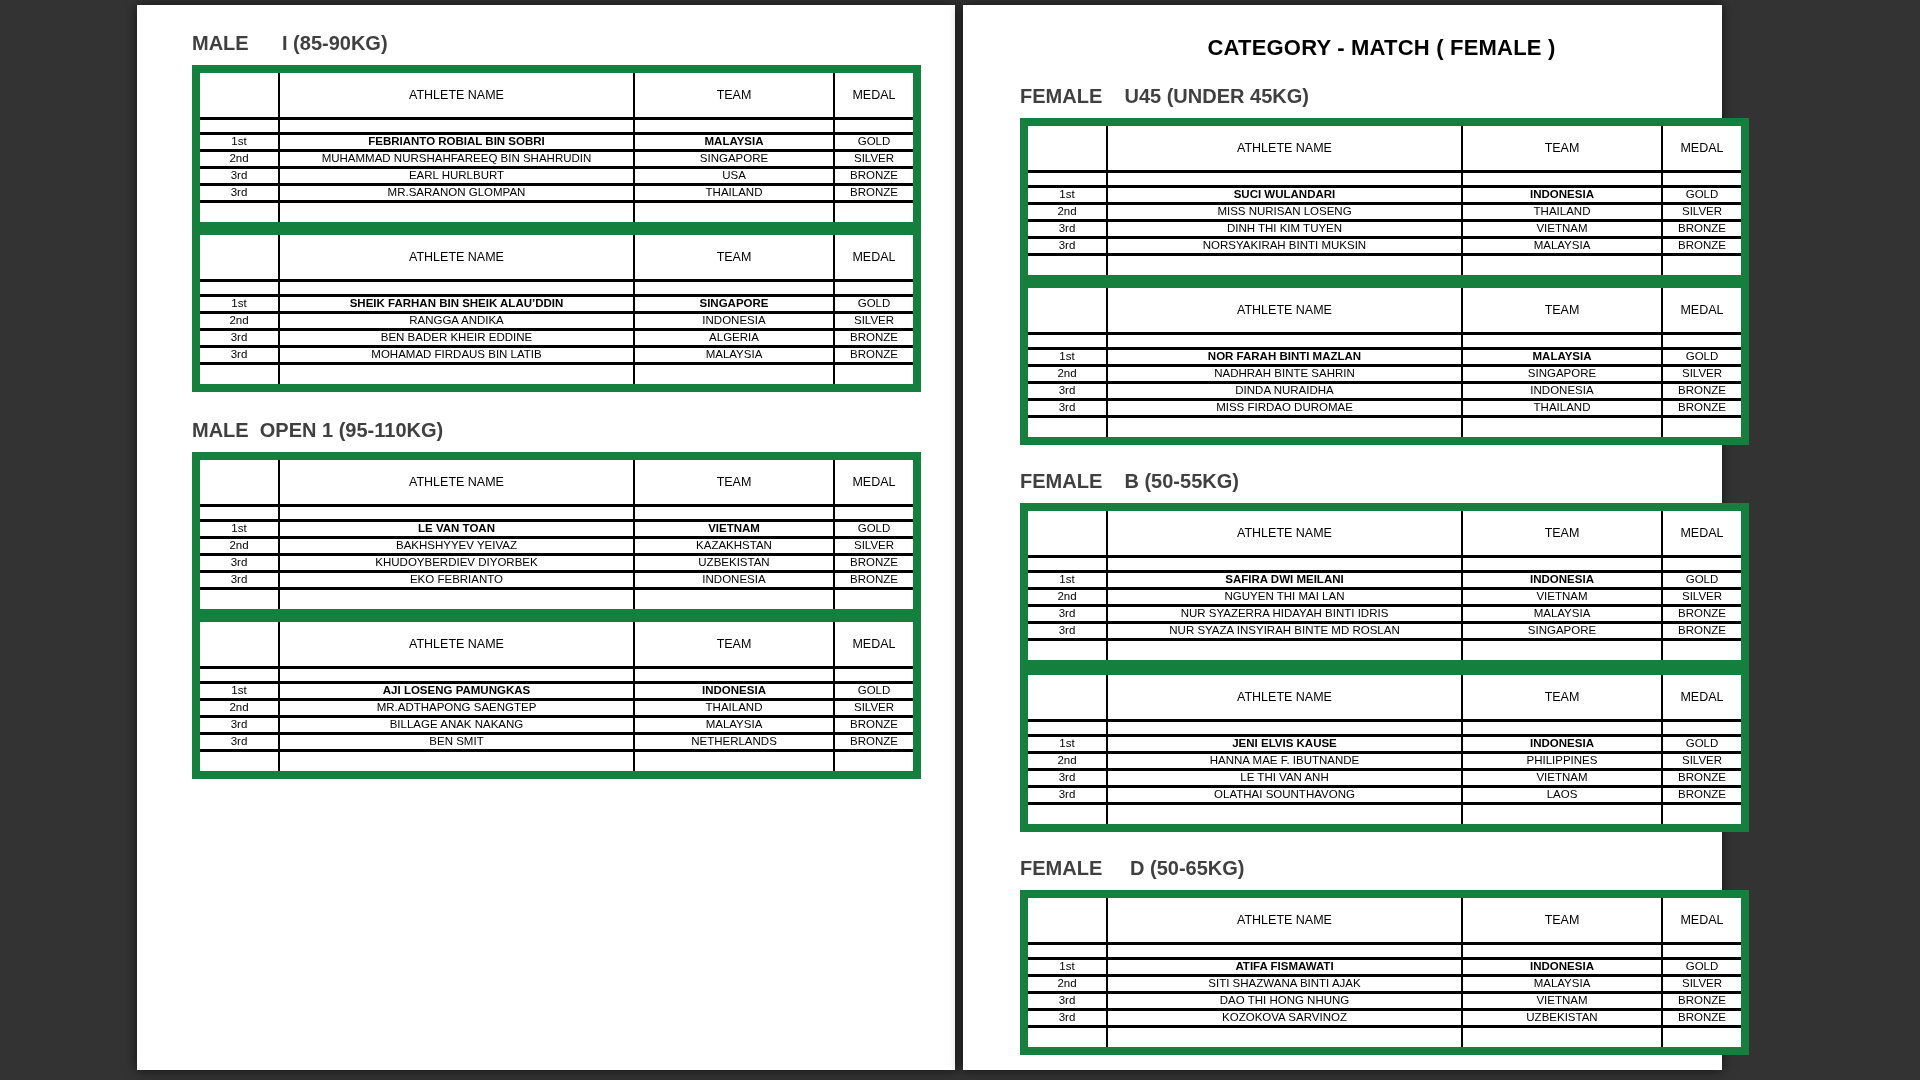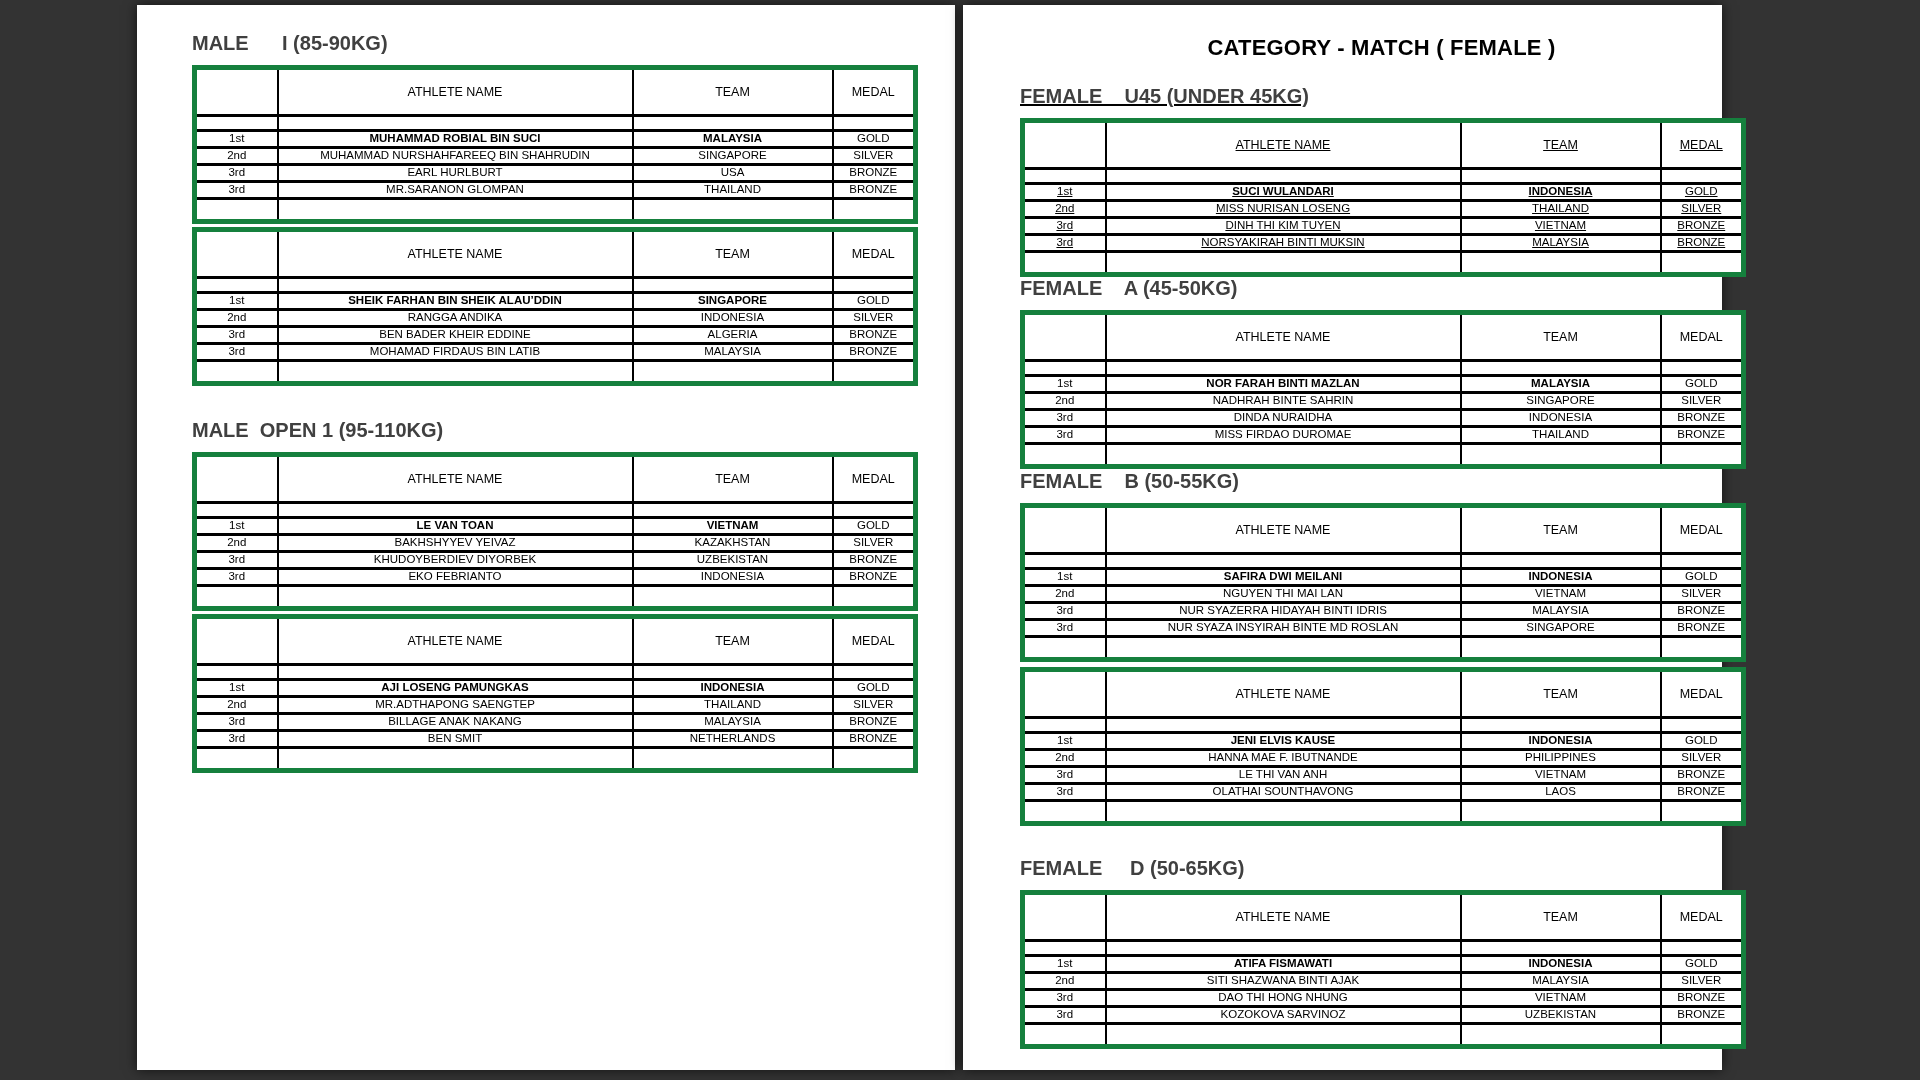--- a/index.html
+++ b/index.html
@@ -26,21 +26,21 @@
   .page-left  .result-section { left:55px; }
   .page-right .result-section { left:57px; }
 
   .section-title {
     font-size:20px; font-weight:bold; color:#404040;
     white-space:pre; height:16px; line-height:16px; margin-bottom:14px;
   }
 
   table.medal-table {
     border-collapse:collapse; table-layout:fixed;
-    width:721px; border:5px solid #15803d; background:#fff;
+    width:721px; border:8px solid #15803d; background:#fff;
   }
   .medal-table th, .medal-table td {
     border-left:2px solid #000; border-right:2px solid #000;
     border-top:3px solid #000; border-bottom:3px solid #000;
     padding:0; text-align:center; vertical-align:middle;
     color:#000; overflow:hidden; white-space:nowrap;
   }
   .col-rank   { width:83px; }
   .col-athlete{ width:355px; }
   .col-team   { width:200px; }
@@ -78,21 +78,21 @@
         <tr class="spacer-row">
           <td></td>
           <td></td>
           <td></td>
           <td></td>
         </tr>
       </thead>
       <tbody>
             <tr class="data-row champion">
               <td class="cell-rank">1st</td>
-              <td class="cell-athlete">MUHAMMAD ROBIAL BIN SUCI</td>
+              <td class="cell-athlete">FEBRIANTO ROBIAL BIN SOBRI</td>
               <td class="cell-team">MALAYSIA</td>
               <td class="cell-medal">GOLD</td>
             </tr>
             <tr class="data-row">
               <td class="cell-rank">2nd</td>
               <td class="cell-athlete">MUHAMMAD NURSHAHFAREEQ BIN SHAHRUDIN</td>
               <td class="cell-team">SINGAPORE</td>
               <td class="cell-medal">SILVER</td>
             </tr>
             <tr class="data-row">
@@ -295,21 +295,21 @@
         </tr>
       </tfoot>
     </table>
   </section>
 </div>
 </div>
 
 <div class="page page-right">
   <h1 class="page-title">CATEGORY - MATCH ( FEMALE )</h1>
   <div id="right-sections">
-  <section class="result-section" style="top: 83px; text-decoration: underline;">
+  <section class="result-section" style="top: 83px;">
     <div class="section-title">FEMALE    U45 (UNDER 45KG)</div>
     <table class="medal-table">
       <colgroup>
         <col class="col-rank">
             <col class="col-athlete">
             <col class="col-team">
             <col class="col-medal">
       </colgroup>
       <thead>
         <tr class="header-row">
@@ -356,21 +356,20 @@
           <td></td>
           <td></td>
           <td></td>
           <td></td>
         </tr>
       </tfoot>
     </table>
   </section>
 
   <section class="result-section" style="top: 275px;">
-    <div class="section-title">FEMALE    A (45-50KG)</div>
     <table class="medal-table">
       <colgroup>
         <col class="col-rank">
             <col class="col-athlete">
             <col class="col-team">
             <col class="col-medal">
       </colgroup>
       <thead>
         <tr class="header-row">
           <th></th>

